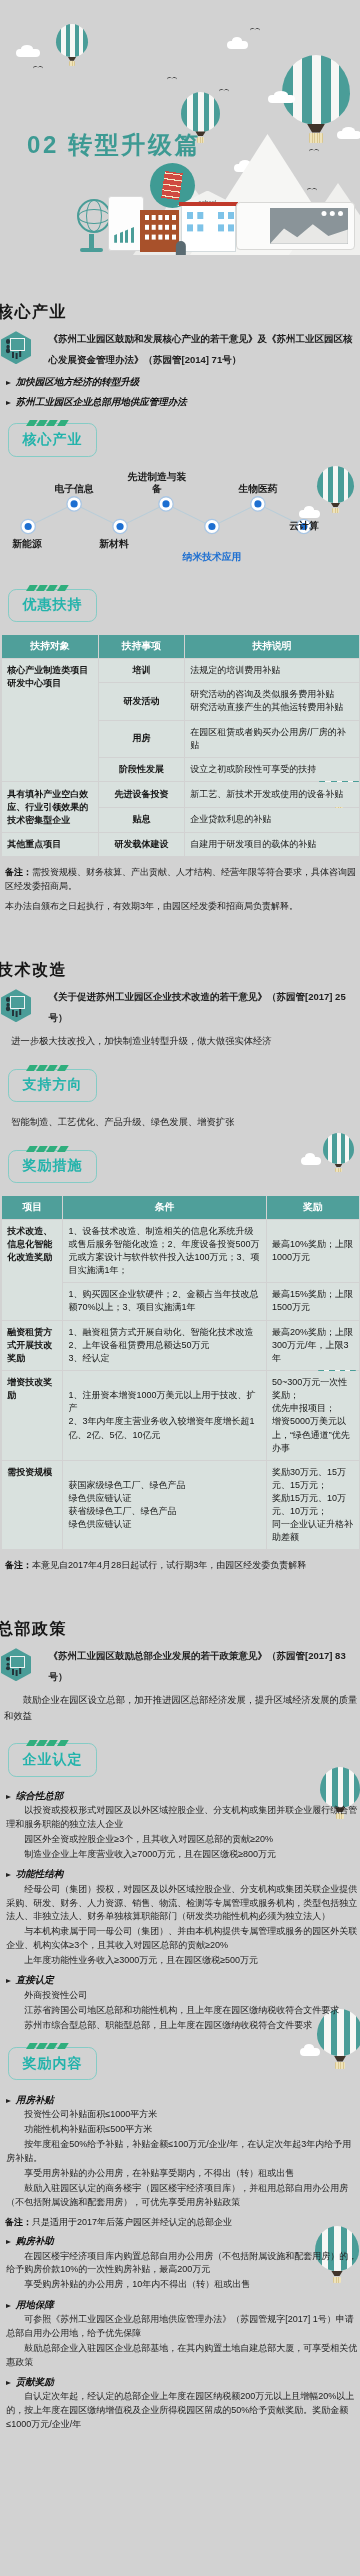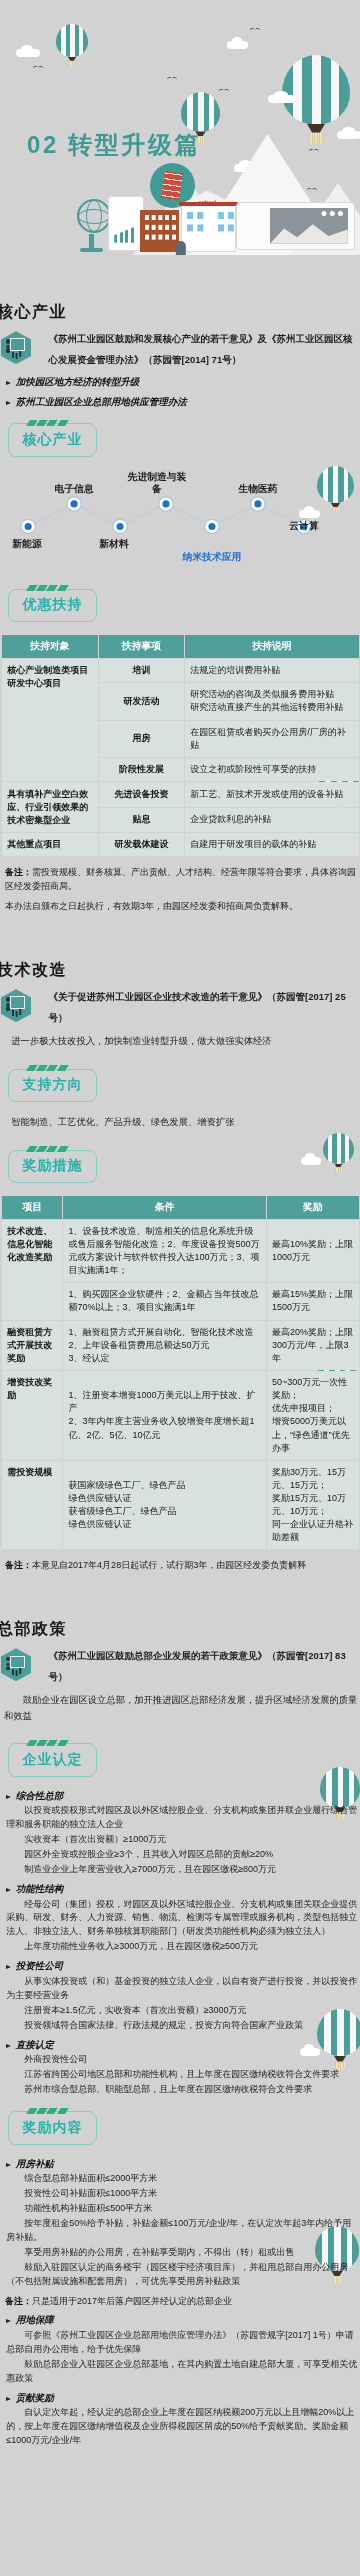--- a/index.html
+++ b/index.html
@@ -385,60 +385,58 @@
           <div class="doc-text">《苏州工业园区鼓励总部企业发展的若干政策意见》（苏园管[2017] 83号）</div>
         </div><p class="para indent">鼓励企业在园区设立总部，加开推进园区总部经济发展，提升区域经济发展的质量和效益</p><div class="badge"><div class="badge-dashes">
             <i></i>
             <i></i>
             <i></i>
             <i></i>
           </div><span class="badge-label">企业认定</span></div><div class="arrow-item">
           <p class="arrow-head"><span class="tri"></span><strong>综合性总部</strong></p>
           <div class="arrow-lines">
             <p class="sub-line">以投资或授权形式对园区及以外区域控股企业、分支机构或集团并联企业履行综合管理和服务职能的独立法人企业</p>
-            <p class="sub-line">实收资本（首次出资额）≥1000万元</p>
             <p class="sub-line">园区外全资或控股企业≥3个，且其收入对园区总部的贡献≥20%</p>
             <p class="sub-line">制造业企业上年度营业收入≥7000万元，且在园区缴税≥800万元</p>
           </div>
         </div><div class="arrow-item">
           <p class="arrow-head"><span class="tri"></span><strong>功能性结构</strong></p>
           <div class="arrow-lines">
             <p class="sub-line">经母公司（集团）授权，对园区及以外区域控股企业、分支机构或集团关联企业提供采购、研发、财务、人力资源、销售、物流、检测等专属管理或服务机构，类型包括独立法人、非独立法人、财务单独核算职能部门（研发类功能性机构必须为独立法人）</p>
+            <p class="sub-line">与本机构隶属于同一母公司（集团）、并由本机构提供专属管理或服务的园区外关联企业、机构实体≥3个，且其收入对园区总部的贡献≥20%</p>
             <p class="sub-line">上年度功能性业务收入≥3000万元，且在园区缴税≥500万元</p>
-          </div>
-        </div><div class="arrow-item">
-          <p class="arrow-head"><span class="tri"></span><strong>投资性公司</strong></p>
-          <div class="arrow-lines">
-            <p class="sub-line">从事实体投资或（和）基金投资的独立法人企业，以自有资产进行投资，并以投资作为主要经营业务</p>
-            <p class="sub-line">注册资本≥1.5亿元，实收资本（首次出资额）≥3000万元</p>
-            <p class="sub-line">投资领域符合国家法律、行政法规的规定，投资方向符合国家产业政策</p>
           </div>
         </div><div class="arrow-item">
           <p class="arrow-head"><span class="tri"></span><strong>直接认定</strong></p>
           <div class="arrow-lines">
             <p class="sub-line">外商投资性公司</p>
             <p class="sub-line">江苏省跨国公司地区总部和功能性机构，且上年度在园区缴纳税收符合文件要求</p>
             <p class="sub-line">苏州市综合型总部、职能型总部，且上年度在园区缴纳收税符合文件要求</p>
           </div>
         </div><div class="badge"><div class="badge-dashes">
             <i></i>
             <i></i>
             <i></i>
             <i></i>
           </div><span class="badge-label">奖励内容</span></div><div class="arrow-item">
           <p class="arrow-head"><span class="tri"></span><strong>用房补贴</strong></p>
           <div class="arrow-lines">
-            <p class="sub-line">综合型总部补贴面积≤2000平方米</p>
             <p class="sub-line">投资性公司补贴面积≤1000平方米</p>
             <p class="sub-line">功能性机构补贴面积≤500平方米</p>
             <p class="sub-line">按年度租金50%给予补贴，补贴金额≤100万元/企业/年，在认定次年起3年内给予用房补贴。</p>
             <p class="sub-line">享受用房补贴的办公用房，在补贴享受期内，不得出（转）租或出售</p>
             <p class="sub-line">鼓励入驻园区认定的商务楼宇（园区楼宇经济项目库），并租用总部自用办公用房（不包括附属设施和配套用房），可优先享受用房补贴政策</p>
           </div>
         </div><p class="note"><strong>备注：</strong>只是适用于2017年后落户园区并经认定的总部企业</p><div class="arrow-item">
+          <p class="arrow-head"><span class="tri"></span><strong>购房补助</strong></p>
+          <div class="arrow-lines">
+            <p class="sub-line">在园区楼宇经济项目库内购置总部自用办公用房（不包括附属设施和配套用房）的，给予购房价款10%的一次性购房补贴，最高200万元</p>
+            <p class="sub-line">享受购房补贴的办公用房，10年内不得出（转）租或出售</p>
+          </div>
+        </div><div class="arrow-item">
           <p class="arrow-head"><span class="tri"></span><strong>用地保障</strong></p>
           <div class="arrow-lines">
             <p class="sub-line">可参照《苏州工业园区企业总部用地供应管理办法》（苏园管规字[2017] 1号）申请总部自用办公用地，给予优先保障</p>
             <p class="sub-line">鼓励总部企业入驻园区企业总部基地，在其内购置土地自建总部大厦，可享受相关优惠政策</p>
           </div>
         </div><div class="arrow-item">
           <p class="arrow-head"><span class="tri"></span><strong>贡献奖励</strong></p>
           <div class="arrow-lines">
             <p class="sub-line">自认定次年起，经认定的总部企业上年度在园区纳税额200万元以上且增幅20%以上的，按上年度在园区缴纳增值税及企业所得税园区留成的50%给予贡献奖励。奖励金额≤1000万元/企业/年</p>
           </div>

